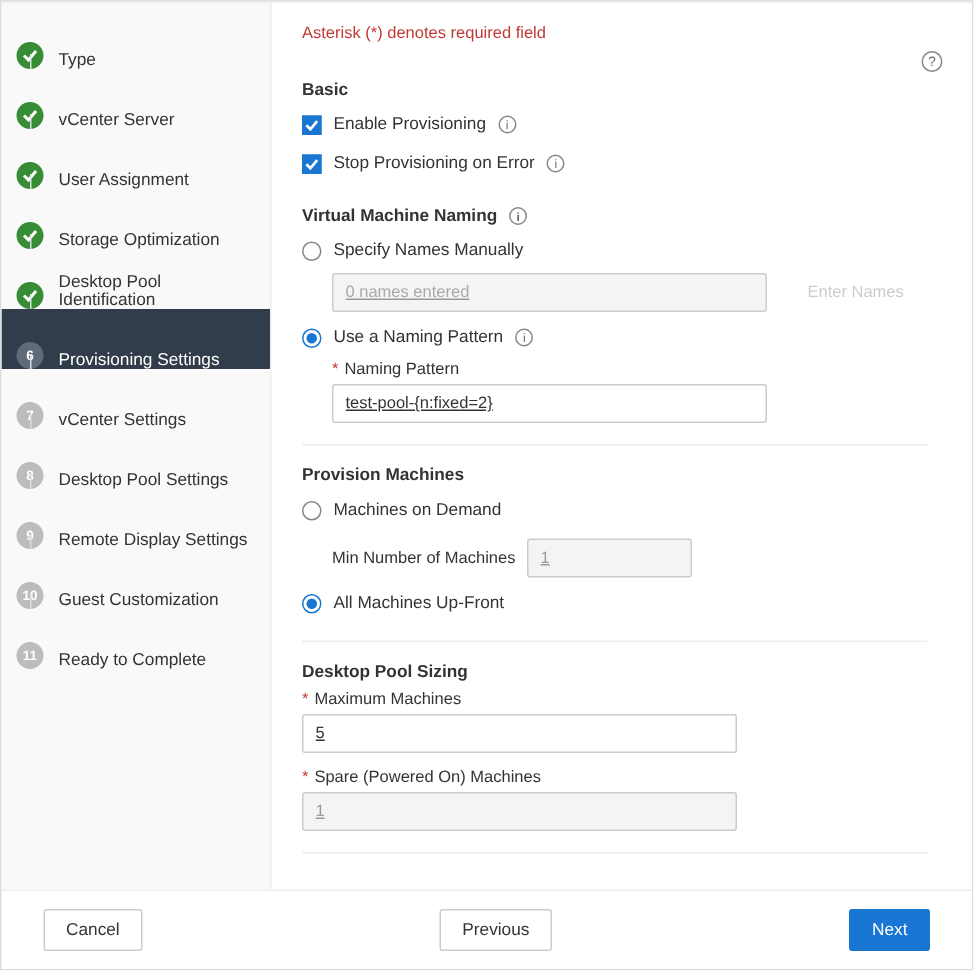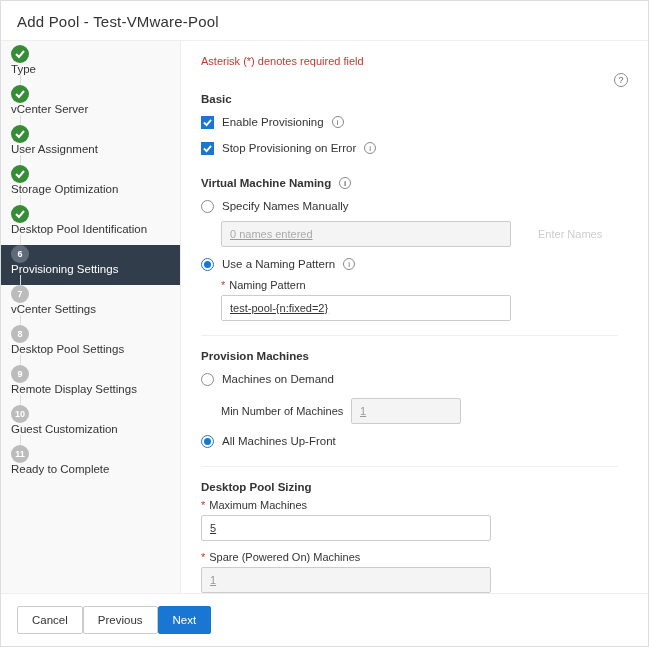--- a/index.html
+++ b/index.html
@@ -1,21 +1,21 @@
 <!DOCTYPE html>
 <html><head>
 <meta charset="utf-8">
 <style>
   * { box-sizing: border-box; }
   html, body { margin: 0; padding: 0; font-family: -apple-system, BlinkMacSystemFont, "Segoe UI", Arial, sans-serif; font-size: 12px; color: #333; background: #fff; }
   .window { width: 649px; height: 647px; border: 1px solid #ddd; background: #fff; display: flex; flex-direction: column; position: relative; }
   .titlebar { padding: 12px 16px 10px; font-size: 15px; letter-spacing: 0.2px; color: #333; }
   .body { flex: 1; display: flex; border-top: 1px solid #eee; overflow: hidden; }
   .sidebar { width: 180px; background: #f9f9f9; border-right: 1px solid #eee; padding-top: 4px; }
-  .step { display: flex; align-items: flex-start; height: 40px; padding: 0 10px; font-size: 11.5px; color: #333; cursor: pointer; position: relative; flex-direction: column; }
+  .step { display: flex; align-items: flex-end; height: 40px; padding: 0 10px; font-size: 11.5px; color: #333; cursor: pointer; position: relative; }
   .step .connector { position: absolute; left: 19px; top: 30px; width: 1px; height: 10px; background: #ddd; }
   .step:last-child .connector { display: none; }
   .step .badge { width: 18px; height: 18px; border-radius: 50%; margin-right: 10px; display: inline-flex; align-items: center; justify-content: center; font-size: 9px; font-weight: bold; flex-shrink: 0; }
   .step.done .badge { background: #378c36; color: #fff; }
   .step.active { background: #313d4a; color: #fff; }
   .step.active .badge { background: #5f6b78; color: #fff; }
   .step.pending .badge { background: #bcbcbc; color: #fff; }
   .step .badge svg { width: 10px; height: 10px; }
   .content { flex: 1; position: relative; overflow-y: auto; padding: 14px 30px 20px 20px; }
   .required-note { color: #c23934; font-size: 11px; margin-bottom: 26px; }
@@ -34,29 +34,28 @@
   .field-label { font-size: 11px; margin-bottom: 4px; display: flex; align-items: center; }
   .ast { color: #c23934; margin-right: 4px; }
   input.text { width: 290px; height: 26px; border: 1px solid #ccc; border-radius: 2px; padding: 0 8px; font-size: 11px; color: #333; text-decoration: underline; }
   input.text::placeholder { color: #aaa; }
   input.text:disabled, .disabled-input { background: #f4f4f4; color: #999; }
   .btn-ghost { height: 26px; padding: 0 14px; border: 1px solid transparent; background: transparent; color: #ccc; font-size: 11px; margin-left: 12px; cursor: default; }
   .inline-field { display: flex; align-items: center; margin-top: 8px; }
   .inline-field .label { width: 130px; font-size: 11px; }
   .inline-field input { width: 110px; }
   hr.sep { border: none; border-top: 1px solid #eee; margin: 14px 0; }
-  .footer { border-top: 1px solid #eee; padding: 12px 16px; display: flex; justify-content: flex-start; gap: 0; }
+  .footer { border-top: 1px solid #eee; padding: 12px 28px; display: flex; justify-content: space-between; gap: 0; }
   .btn { height: 28px; padding: 0 14px; border: 1px solid #ccc; background: #fff; border-radius: 2px; font-size: 11.5px; cursor: pointer; color: #333; }
   .btn.primary { background: #1976d2; border-color: #1976d2; color: #fff; }
 </style>
 </head>
 <body>
 
 <div class="window">
-  <div class="titlebar">Add Pool - Test-VMware-Pool</div>
 
   <div class="body">
 
     <div class="sidebar">
 
     <div class="step done">
           <span class="badge">
             <svg viewBox="0 0 10 10">
               <path d="M1 5 L4 8 L9 2" stroke="#fff" stroke-width="2" fill="none"></path>
             </svg>

